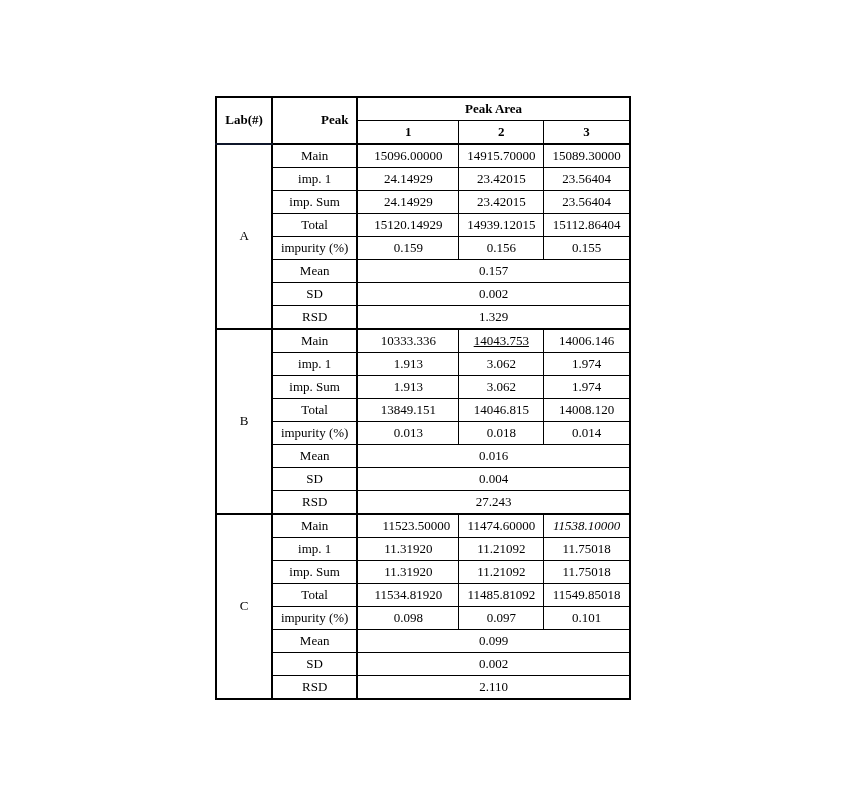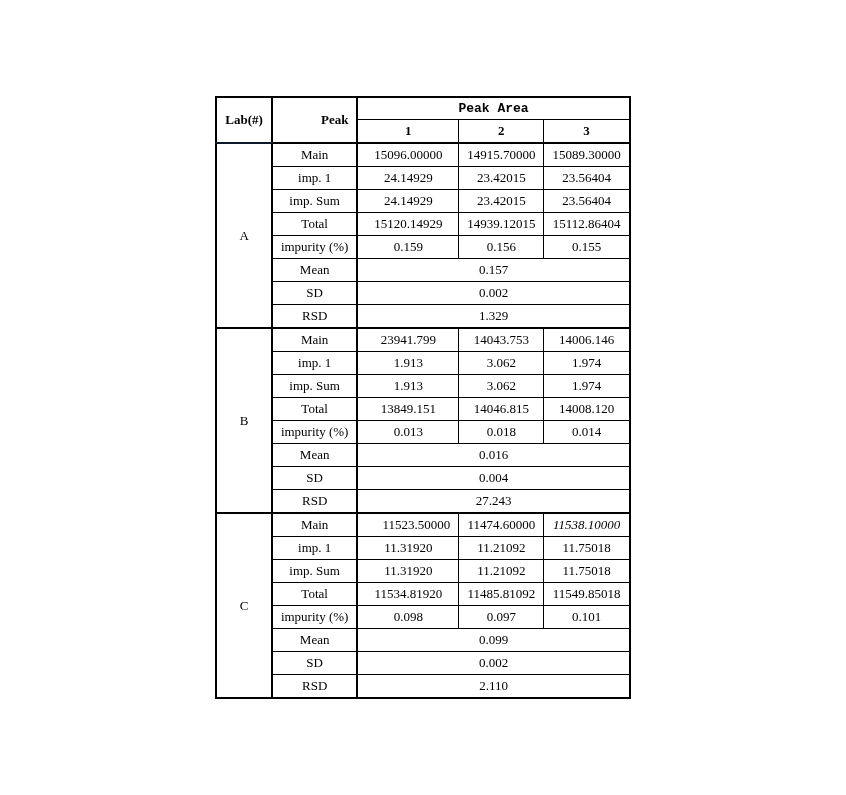--- a/index.html
+++ b/index.html
@@ -28,21 +28,21 @@
   </style>
 </head>
 <body>
 
 <div class="table-wrapper">
   <table>
     <thead>
       <tr>
         <th rowspan="2" style="border-right:2px solid #000; border-bottom:2px solid #0f172a;text-align:right;">Lab(#)</th>
         <th rowspan="2" style="border-right:2px solid #000; border-bottom:2px solid #000;text-align:right;">Peak</th>
-        <th colspan="3" style="border-bottom:1px solid #000;font-family:Liberation Mono, monospace;">Peak Area</th>
+        <th colspan="3" style="border-bottom:1px solid #000;">Peak Area</th>
       </tr>
       <tr>
         <th style="border-bottom:2px solid #000;">1</th>
         <th style="border-bottom:2px solid #000;">2</th>
         <th style="border-bottom:2px solid #000;">3</th>
       </tr>
     </thead>
     <tbody id="table-body">
     <tr style="border-top: 2px solid rgb(0, 0, 0);">
           <td rowspan="8" style="vertical-align: middle; border-right: 2px solid rgb(0, 0, 0); border-top: none;">A</td>
@@ -83,22 +83,22 @@
           <td style="border-right: 2px solid rgb(0, 0, 0);">SD</td>
           <td colspan="3">0.002</td>
         </tr>
         <tr>
           <td style="border-right: 2px solid rgb(0, 0, 0);">RSD</td>
           <td colspan="3">1.329</td>
         </tr>
         <tr style="border-top: 2px solid rgb(0, 0, 0);">
           <td rowspan="8" style="vertical-align: middle; border-right: 2px solid rgb(0, 0, 0); border-top: 2px solid rgb(0, 0, 0);">B</td>
           <td style="border-right: 2px solid rgb(0, 0, 0); border-top: 2px solid rgb(0, 0, 0);">Main</td>
-          <td style="border-top: 2px solid rgb(0, 0, 0);">23941.799</td>
-          <td style="border-top: 2px solid rgb(0, 0, 0);">14043.753</td>
+          <td style="border-top: 2px solid rgb(0, 0, 0);">10333.336</td>
+          <td style="border-top: 2px solid rgb(0, 0, 0); text-decoration: underline;">14043.753</td>
           <td style="border-top: 2px solid rgb(0, 0, 0); margin-left: 40px;">14006.146</td>
         </tr>
         <tr>
           <td style="border-right: 2px solid rgb(0, 0, 0);">imp. 1</td>
           <td>1.913</td>
           <td>3.062</td>
           <td>1.974</td>
         </tr>
         <tr>
           <td style="border-right: 2px solid rgb(0, 0, 0);">imp. Sum</td>

